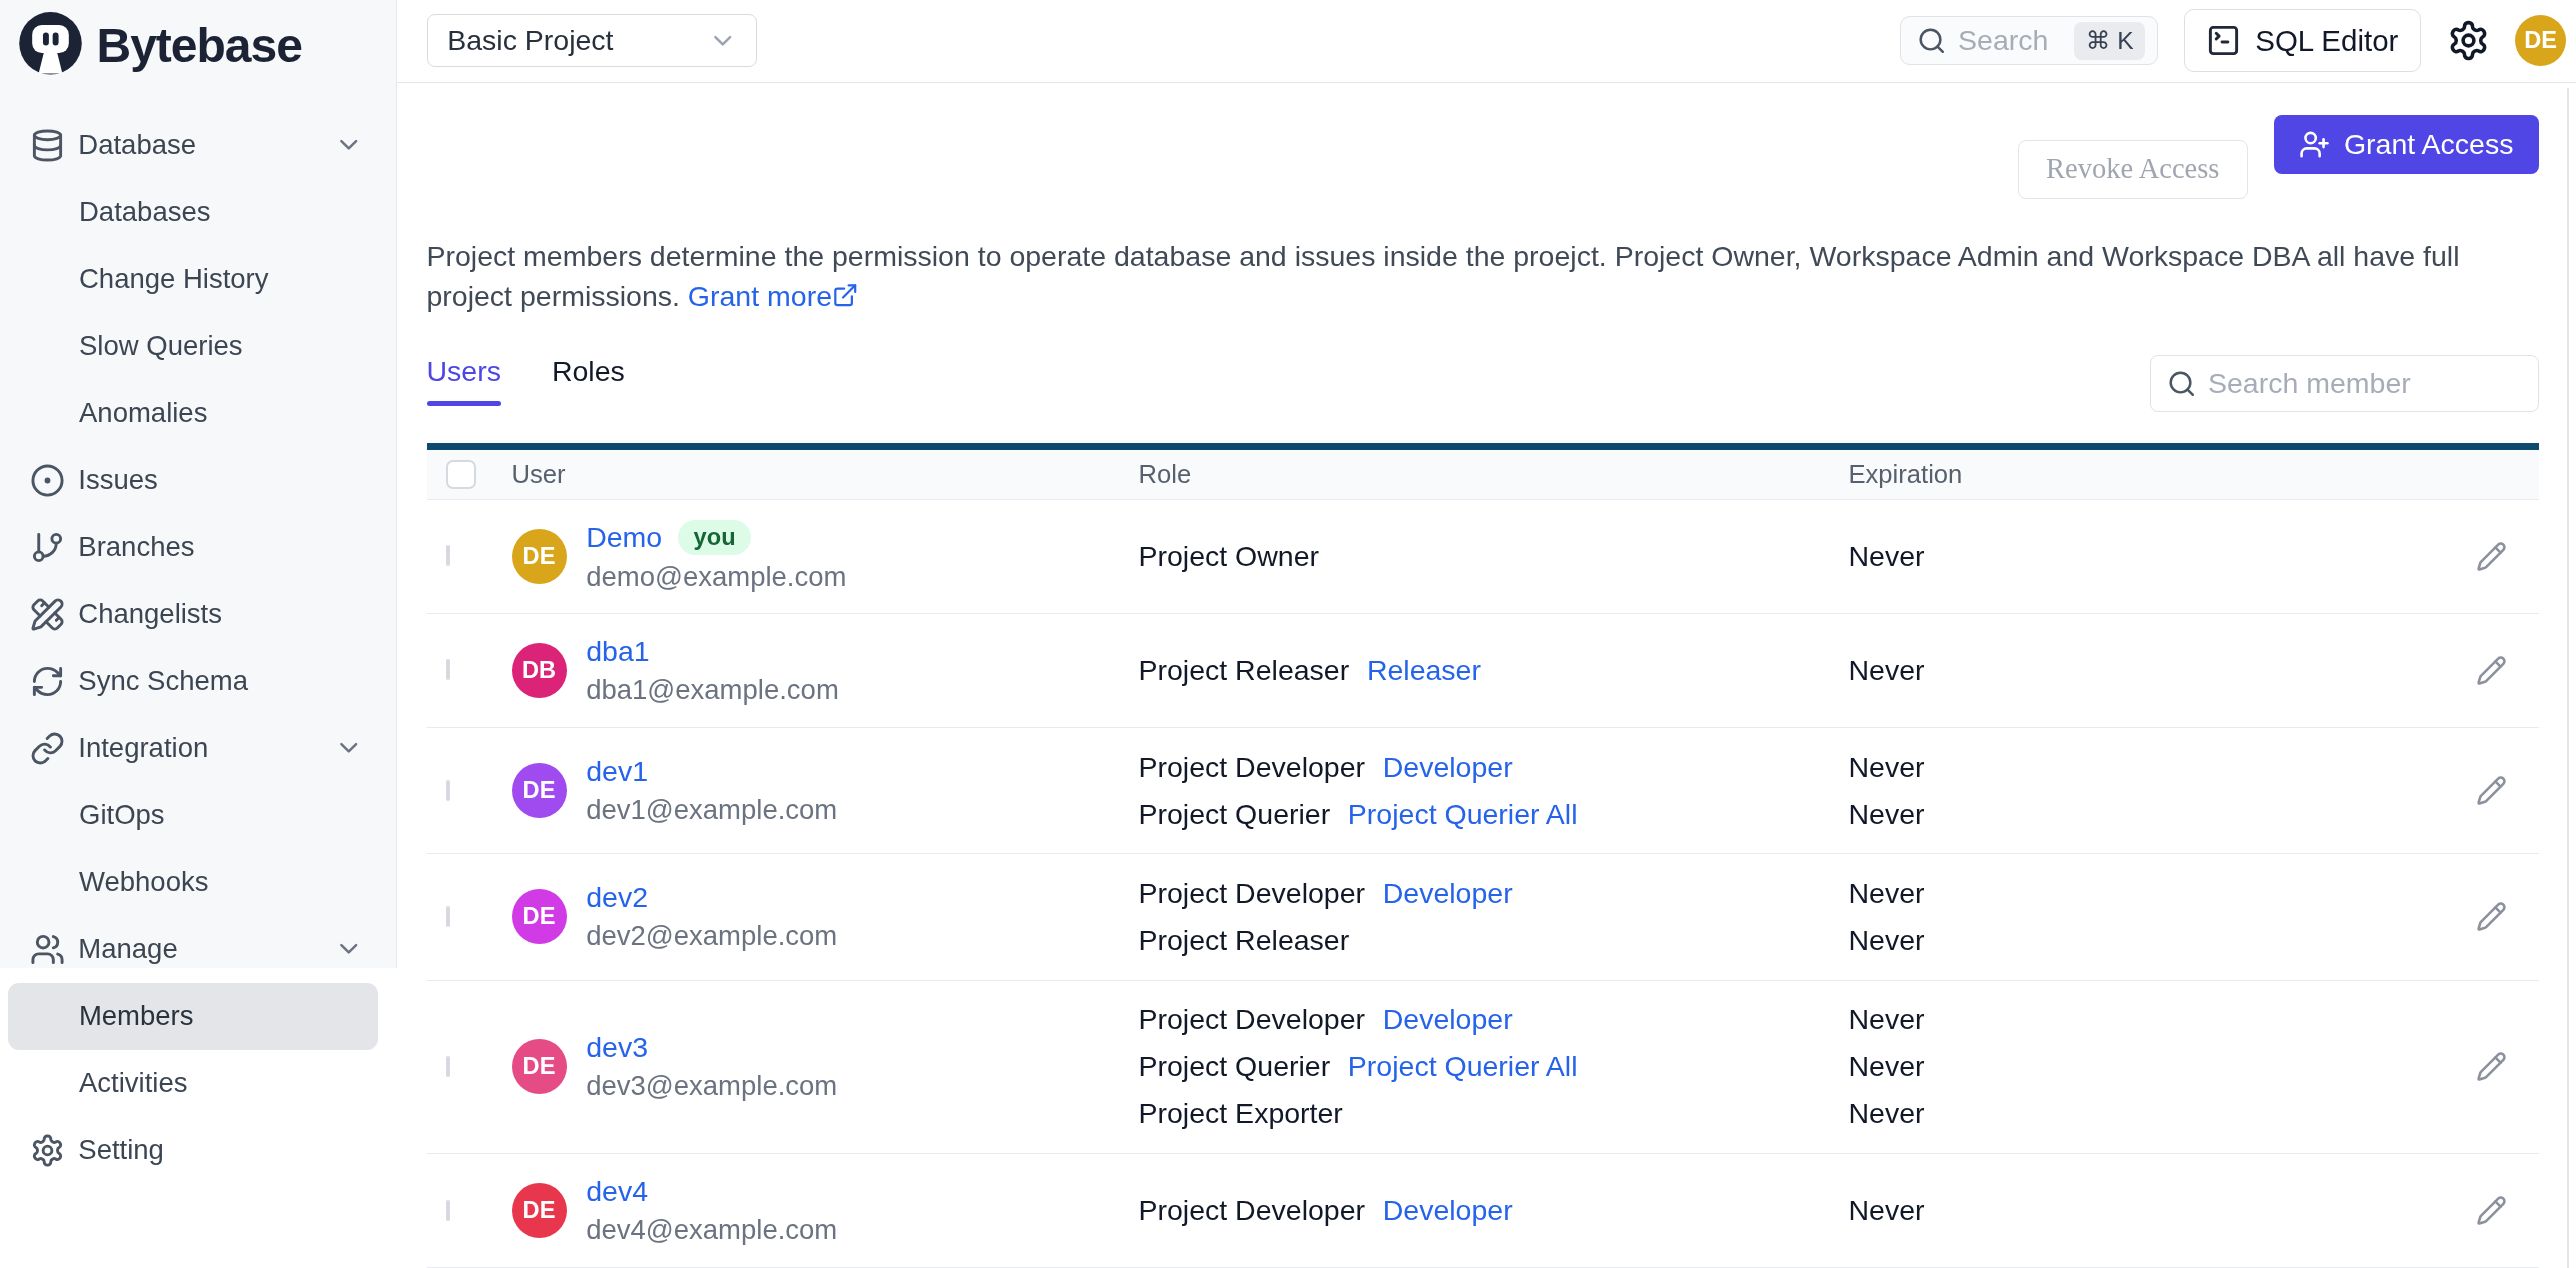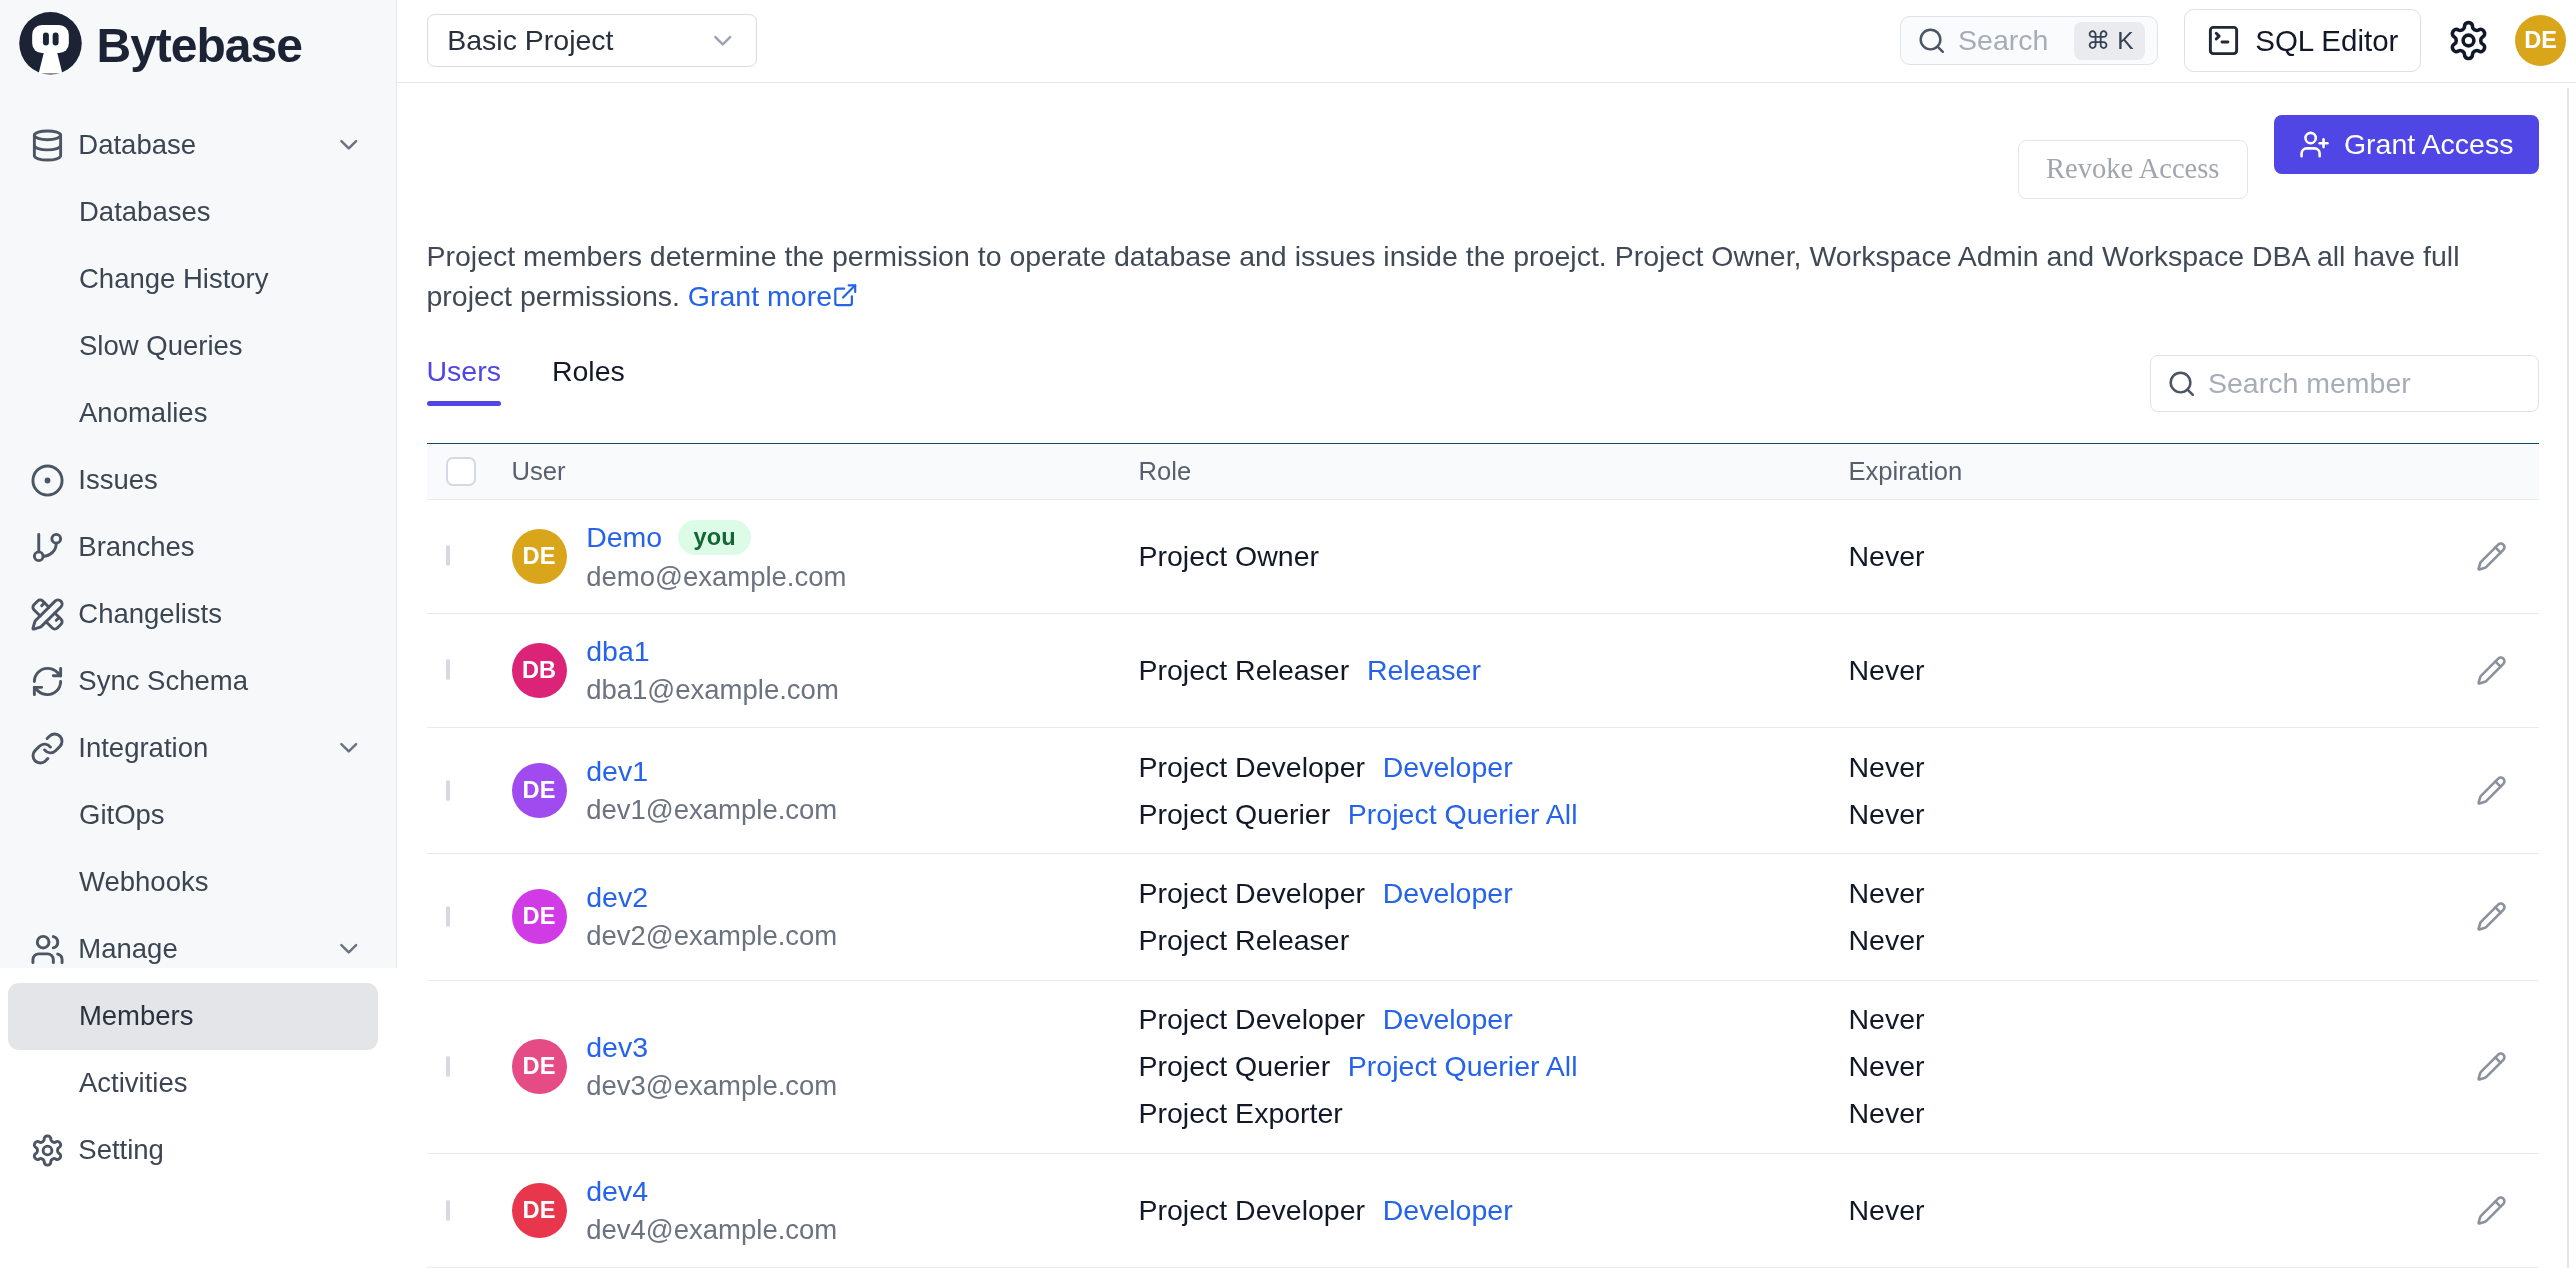--- a/index.html
+++ b/index.html
@@ -94,21 +94,21 @@
   .tab .tab-underline { height:4.9px; border-radius:2.9px; background:transparent; }
   .tab.active .tab-underline { background:#4f46e5; }
   .member-search { width:389px; height:57px; background:#fff; border-radius:7.9px; align-self:center; }
 
   
   .table { margin-top:31px; }
   .trow {
     display:grid; grid-template-columns:85px 627px 710px 596px 94px; align-items:center;
   }
   .thead {
-    height:57px; background:#f8fafc; border-top:1px solid #0c4a6e; border-bottom:1px solid #e7eaee;
+    height:57px; background:#f8fafc; border-top:7px solid #0c4a6e; border-bottom:1px solid #e7eaee;
     font-size:25.6px; color:#57606c;
   }
   .thead > div { display:flex; align-items:center; }
   .checkbox {
     width:29.5px; height:29.5px; border:2px solid #d6dae0; border-radius:6.9px; background:#fff;
     margin-left:19.7px; cursor:pointer; flex:none;
   }
   .tbody .trow { min-height:114px; padding:15.7px 0; border-bottom:1px solid #e7eaee; }
   .usercell { display:flex; align-items:center; gap:19.7px; }
   .avatar {

